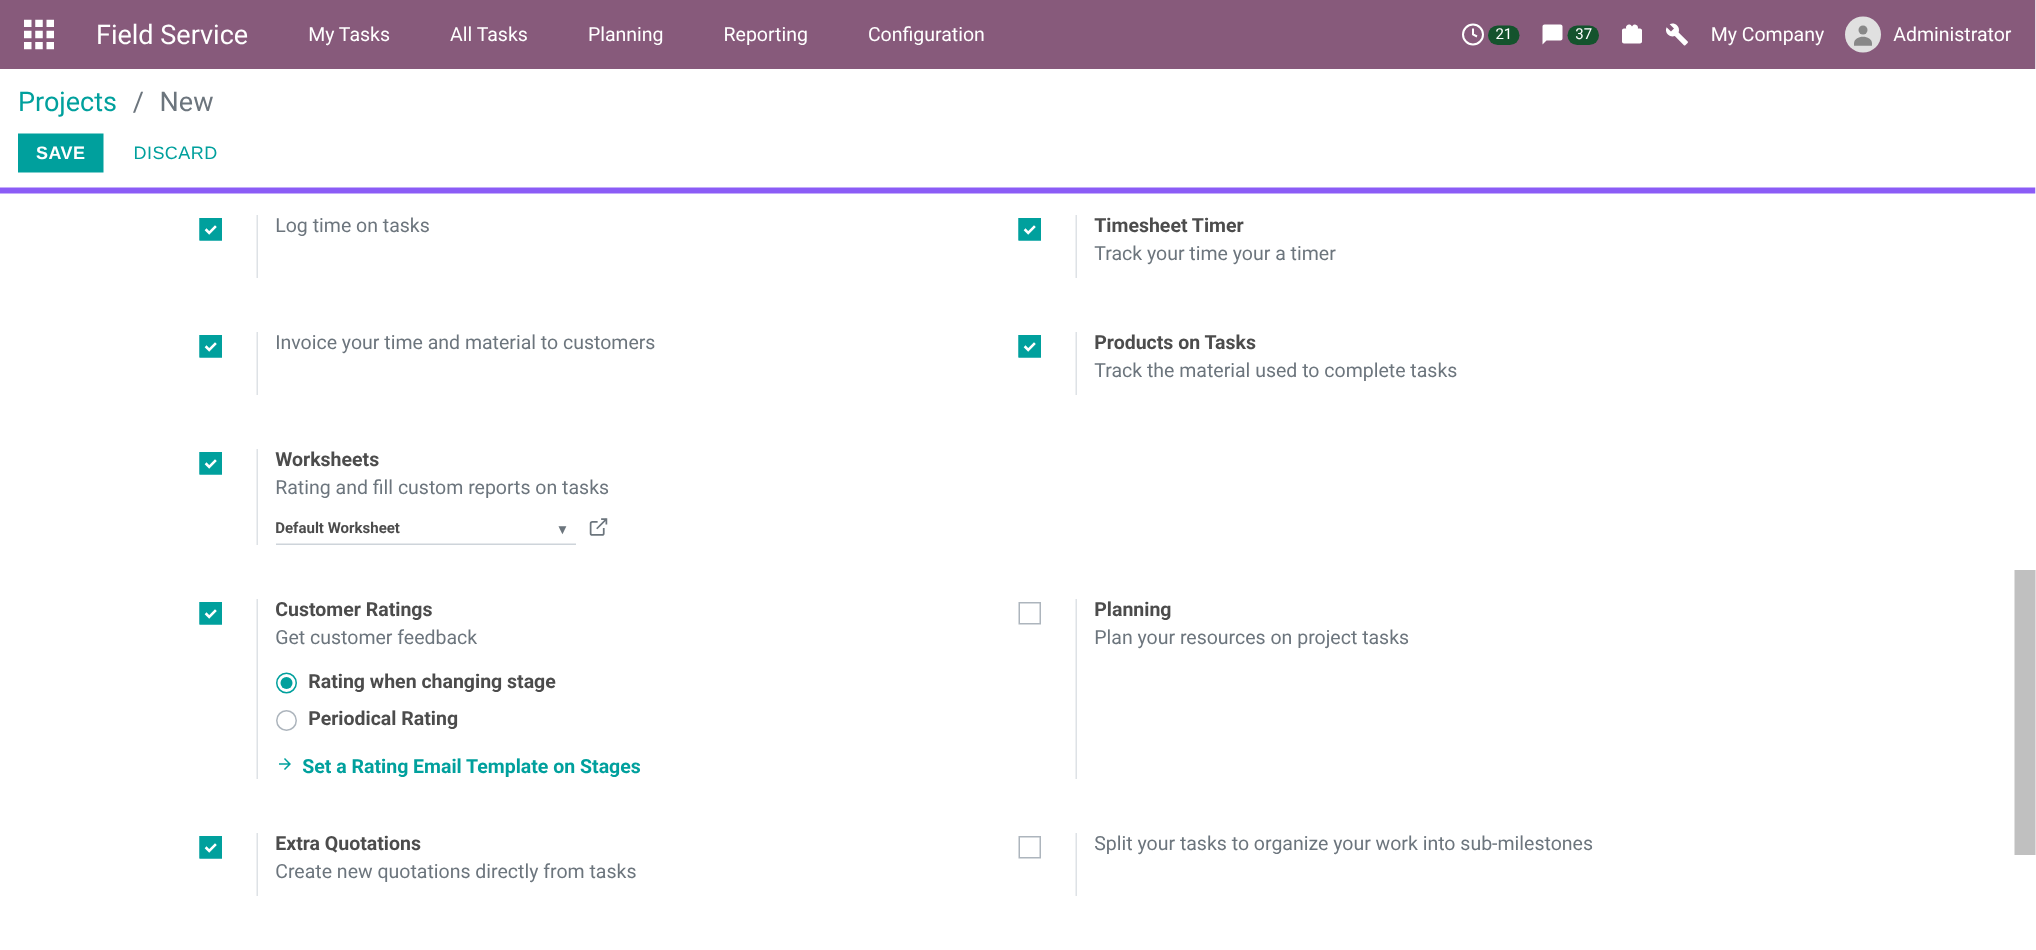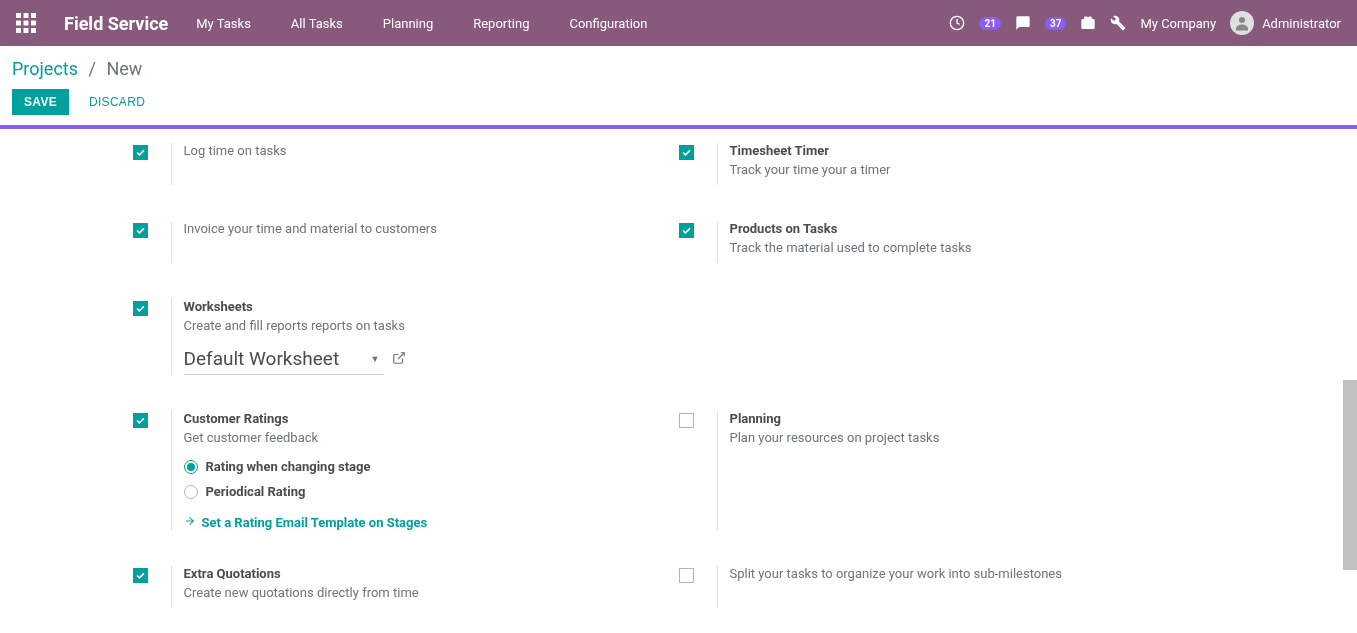--- a/index.html
+++ b/index.html
@@ -1,26 +1,26 @@
 <!DOCTYPE html>
 <html><head>
 <meta charset="utf-8">
 <style>
 * { box-sizing: border-box; margin: 0; padding: 0; }
 body { font-family: -apple-system, BlinkMacSystemFont, "Segoe UI", Roboto, sans-serif; font-size: 13px; color: #4c4c4c; background: #fff; overflow: hidden; }
 
 .navbar { background: #875a7b; height: 46px; display: flex; align-items: center; padding: 0 16px; color: #fff; }
 .navbar .apps-icon { width: 20px; height: 20px; margin-right: 28px; cursor: pointer; }
-.navbar .brand { font-size: 18px; font-weight: 700; margin-right: 28px; }
+.navbar .brand { font-size: 18px; font-weight: 400; margin-right: 40px; }
 .navbar .nav-menu { display: flex; gap: 40px; }
 .navbar .nav-item { color: #fff; font-size: 13px; cursor: pointer; }
 .navbar .spacer { flex: 1; }
 .navbar .right { display: flex; align-items: center; gap: 14px; }
 .navbar .icon-btn { cursor: pointer; display: flex; align-items: center; position: relative; }
-.navbar .badge { background: #8b5cf6; color: #fff; font-size: 10px; padding: 1px 5px; border-radius: 8px; margin-left: 14px; font-weight: 700; }
+.navbar .badge { background: #14532d; color: #fff; font-size: 10px; padding: 1px 5px; border-radius: 8px; margin-left: 2px; font-weight: 400; }
 .navbar .company { font-size: 13px; cursor: pointer; }
 .navbar .user { display: flex; align-items: center; gap: 8px; cursor: pointer; }
 .navbar .avatar { width: 24px; height: 24px; border-radius: 50%; background: #e0e0e0; display: flex; align-items: center; justify-content: center; }
 
 .control-panel { padding: 12px 12px 10px; border-bottom: 4px solid #8b5cf6; }
 .breadcrumb { font-size: 18px; margin-bottom: 10px; }
 .breadcrumb .link { color: #00a09d; cursor: pointer; }
 .breadcrumb .sep { color: #6c757d; margin: 0 6px; }
 .breadcrumb .current { color: #6c757d; }
 .actions { display: flex; gap: 8px; align-items: center; }
@@ -35,21 +35,21 @@
 .setting-box .divider { width: 1px; background: #dee2e6; margin-right: 12px; }
 .setting-box .content { flex: 1; }
 .setting-title { font-weight: 700; color: #4c4c4c; font-size: 13px; margin-bottom: 4px; }
 .setting-desc { color: #6c757d; font-size: 13px; margin-bottom: 8px; }
 
 .checkbox { width: 15px; height: 15px; border: 1px solid #00a09d; background: #00a09d; display: inline-flex; align-items: center; justify-content: center; cursor: pointer; }
 .checkbox.unchecked { background: #fff; border-color: #adb5bd; }
 .checkbox svg { width: 11px; height: 11px; }
 
 .select-row { display: flex; align-items: center; gap: 8px; margin-top: 10px; }
-.select-field { border: none; border-bottom: 1px solid #ced4da; padding: 4px 20px 4px 0; font-size: 19px; width: 200px; background: transparent; color: #4c4c4c; position: relative; cursor: pointer; }
+.select-field { border: none; border-bottom: 1px solid #ced4da; padding: 4px 20px 4px 0; font-size: 10px; width: 200px; background: transparent; color: #4c4c4c; position: relative; cursor: pointer; font-weight: bold; }
 .select-wrap { position: relative; display: inline-block; }
 .select-wrap .caret { position: absolute; right: 4px; top: 50%; transform: translateY(-50%); font-size: 9px; color: #6c757d; pointer-events: none; }
 .ext-link { cursor: pointer; color: #6c757d; }
 
 .radio-group { margin-top: 14px; }
 .radio-item { display: flex; align-items: center; gap: 8px; margin-bottom: 10px; cursor: pointer; }
 .radio { width: 14px; height: 14px; border: 1px solid #adb5bd; border-radius: 50%; display: inline-flex; align-items: center; justify-content: center; }
 .radio.checked { border-color: #00a09d; }
 .radio.checked::after { content: ''; width: 8px; height: 8px; background: #00a09d; border-radius: 50%; }
 .radio-label { font-weight: 700; color: #4c4c4c; font-size: 13px; }
@@ -188,21 +188,21 @@
 
       <div class="setting-box">
         <div class="chk-col"><span class="checkbox">
               <svg viewBox="0 0 16 16" fill="none" stroke="#fff" stroke-width="2.5">
                 <polyline points="3,8 6.5,11.5 13,5"></polyline>
               </svg>
             </span></div>
         <div class="divider"></div>
         <div class="content">
           <div class="setting-title">Worksheets</div>
-          <div class="setting-desc">Create and fill reports reports on tasks</div>
+          <div class="setting-desc">Rating and fill custom reports on tasks</div>
           <div class="select-row">
             <span class="select-wrap">
               <div class="select-field">Default Worksheet</div>
               <span class="caret">▼</span>
             </span>
             <span class="ext-link">
               <svg width="14" height="14" viewBox="0 0 24 24" fill="none" stroke="currentColor" stroke-width="2">
                   <path d="M18 13v6a2 2 0 0 1-2 2H5a2 2 0 0 1-2-2V8a2 2 0 0 1 2-2h6"></path>
                   <polyline points="15 3 21 3 21 9"></polyline>
                   <line x1="10" y1="14" x2="21" y2="3"></line>
@@ -256,21 +256,21 @@
 
       <div class="setting-box">
         <div class="chk-col"><span class="checkbox">
               <svg viewBox="0 0 16 16" fill="none" stroke="#fff" stroke-width="2.5">
                 <polyline points="3,8 6.5,11.5 13,5"></polyline>
               </svg>
             </span></div>
         <div class="divider"></div>
         <div class="content">
           <div class="setting-title">Extra Quotations</div>
-          <div class="setting-desc">Create new quotations directly from time</div>
+          <div class="setting-desc">Create new quotations directly from tasks</div>
         </div>
       </div>
 
       <div class="setting-box">
         <div class="chk-col"><span class="checkbox unchecked"></span></div>
         <div class="divider"></div>
         <div class="content">
           <div class="setting-desc">Split your tasks to organize your work into sub-milestones</div>
         </div>
       </div>

